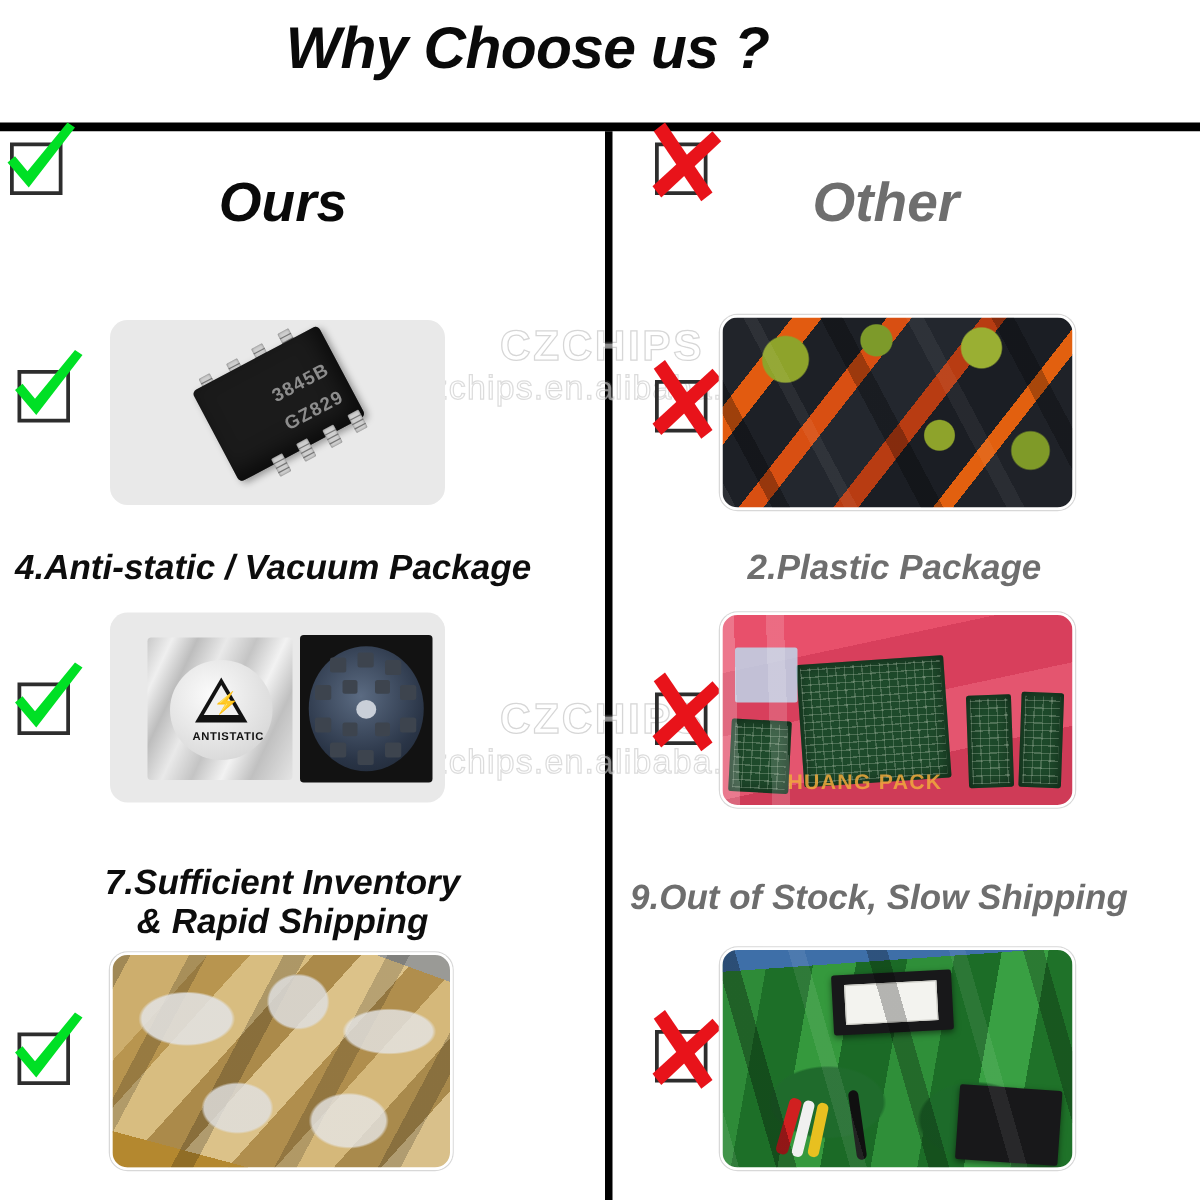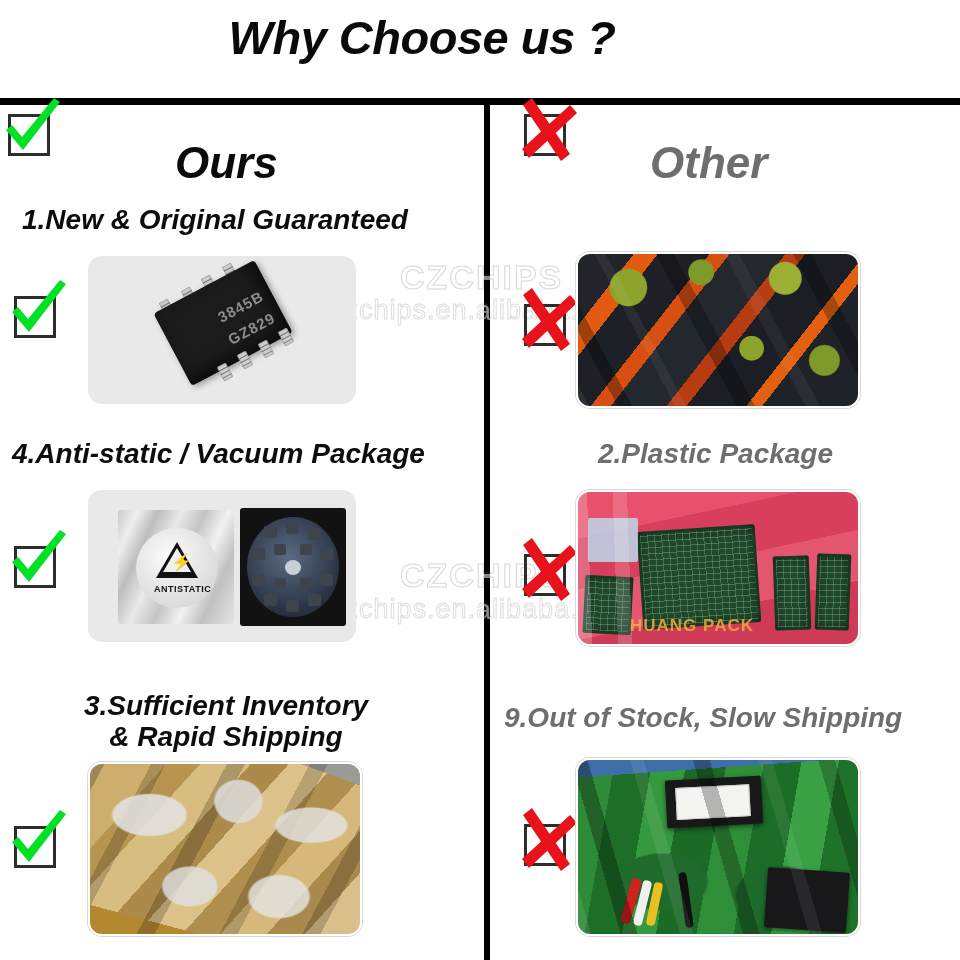--- a/index.html
+++ b/index.html
@@ -228,21 +228,20 @@
       <path d="M58 9 L65 17 L17 62 L10 53 Z" fill="#e8131a"></path>
     </svg>
   </div>
   <div class="colhead other">Other</div>
 
   <div class="wm big" style="left:400px;top:258px;">CZCHIPS</div>
   <div class="wm small" style="left:330px;top:295px;">czchips.en.alibaba.com</div>
   <div class="wm big" style="left:400px;top:556px;">CZCHIPS</div>
   <div class="wm small" style="left:330px;top:594px;">czchips.en.alibaba.com</div>
 
-  <div class="rowhead ours" style="left:22px;top:204px;">1.New &amp; Original Guaranteed</div>
 
   <div class="markbox" style="left:8px;top:288px;">
     <div class="box"></div>
     <svg viewBox="0 0 72 72">
       <path d="M10 34 L27 54 L64 6 L58 2 L26 41 L16 29 Z" fill="#00e025"></path>
     </svg>
   </div>
   <div class="markbox" style="left:518px;top:296px;">
     <div class="box"></div>
     <svg viewBox="0 0 72 72">
@@ -348,21 +347,21 @@
   <div class="photo framed pinkbag" style="left:576px;top:490px;width:280px;height:152px;position:absolute;">
     <div class="pcb" style="left:62px;top:36px;width:118px;height:98px;transform:rotate(-4deg);"></div>
     <div class="pcb" style="left:6px;top:84px;width:48px;height:58px;transform:rotate(3deg);"></div>
     <div class="pcb" style="left:196px;top:64px;width:36px;height:74px;transform:rotate(-2deg);"></div>
     <div class="pcb" style="left:238px;top:62px;width:34px;height:76px;transform:rotate(2deg);"></div>
     <div style="position:absolute;left:10px;top:26px;width:50px;height:44px;background:rgba(190,215,235,.85);border-radius:2px;"></div>
     <div style="position:absolute;left:52px;top:124px;font-size:17px;font-weight:bold;color:rgba(240,170,60,.85);letter-spacing:1px;">HUANG PACK</div>
   </div>
 
   <div class="rowhead ours two-line" style="left:56px;top:690px;width:340px;">
-    <span>3.Sufficient Inventory</span><br>
+    <span>7.Sufficient Inventory</span><br>
     <span>&amp; Rapid Shipping</span>
   </div>
   <div class="rowhead other" style="left:504px;top:702px;">9.Out of Stock, Slow Shipping</div>
 
   <div class="markbox" style="left:8px;top:818px;">
     <div class="box"></div>
     <svg viewBox="0 0 72 72">
       <path d="M10 34 L27 54 L64 6 L58 2 L26 41 L16 29 Z" fill="#00e025"></path>
     </svg>
   </div>

